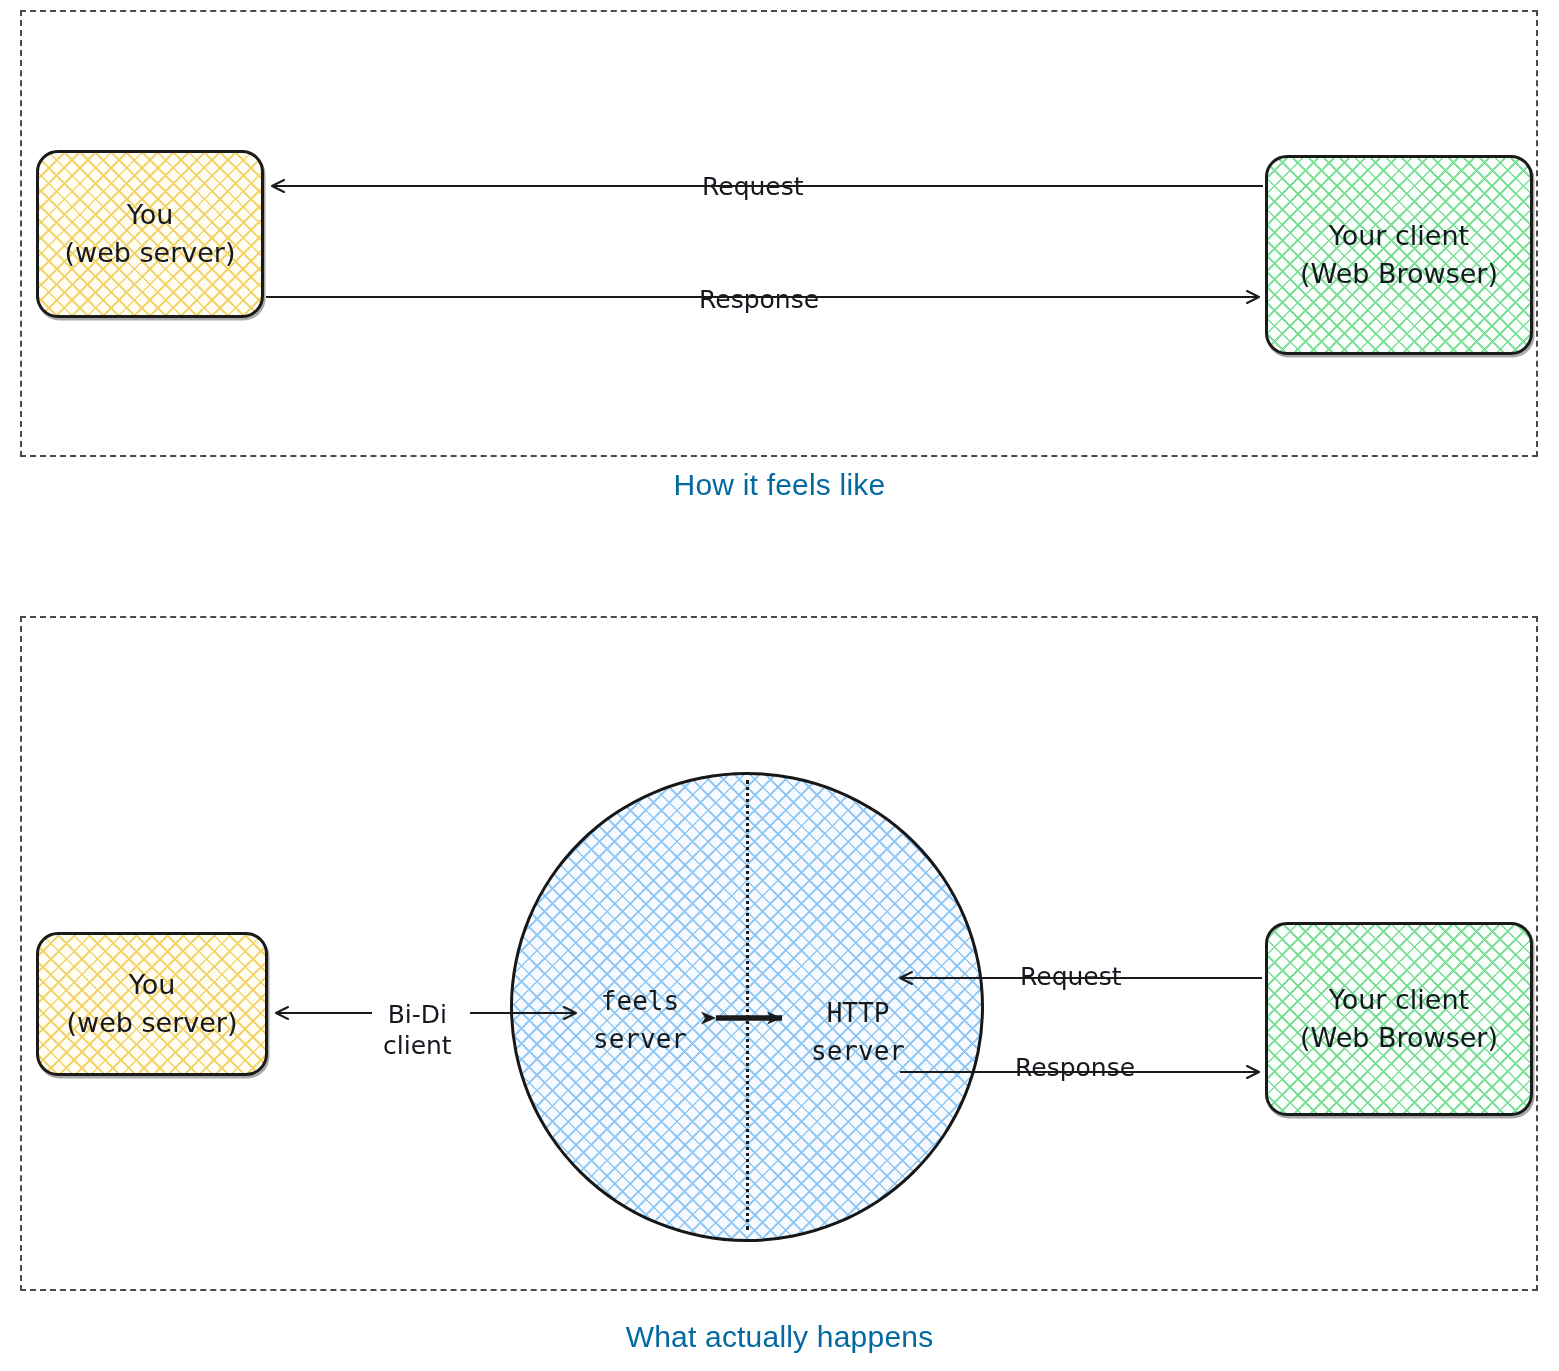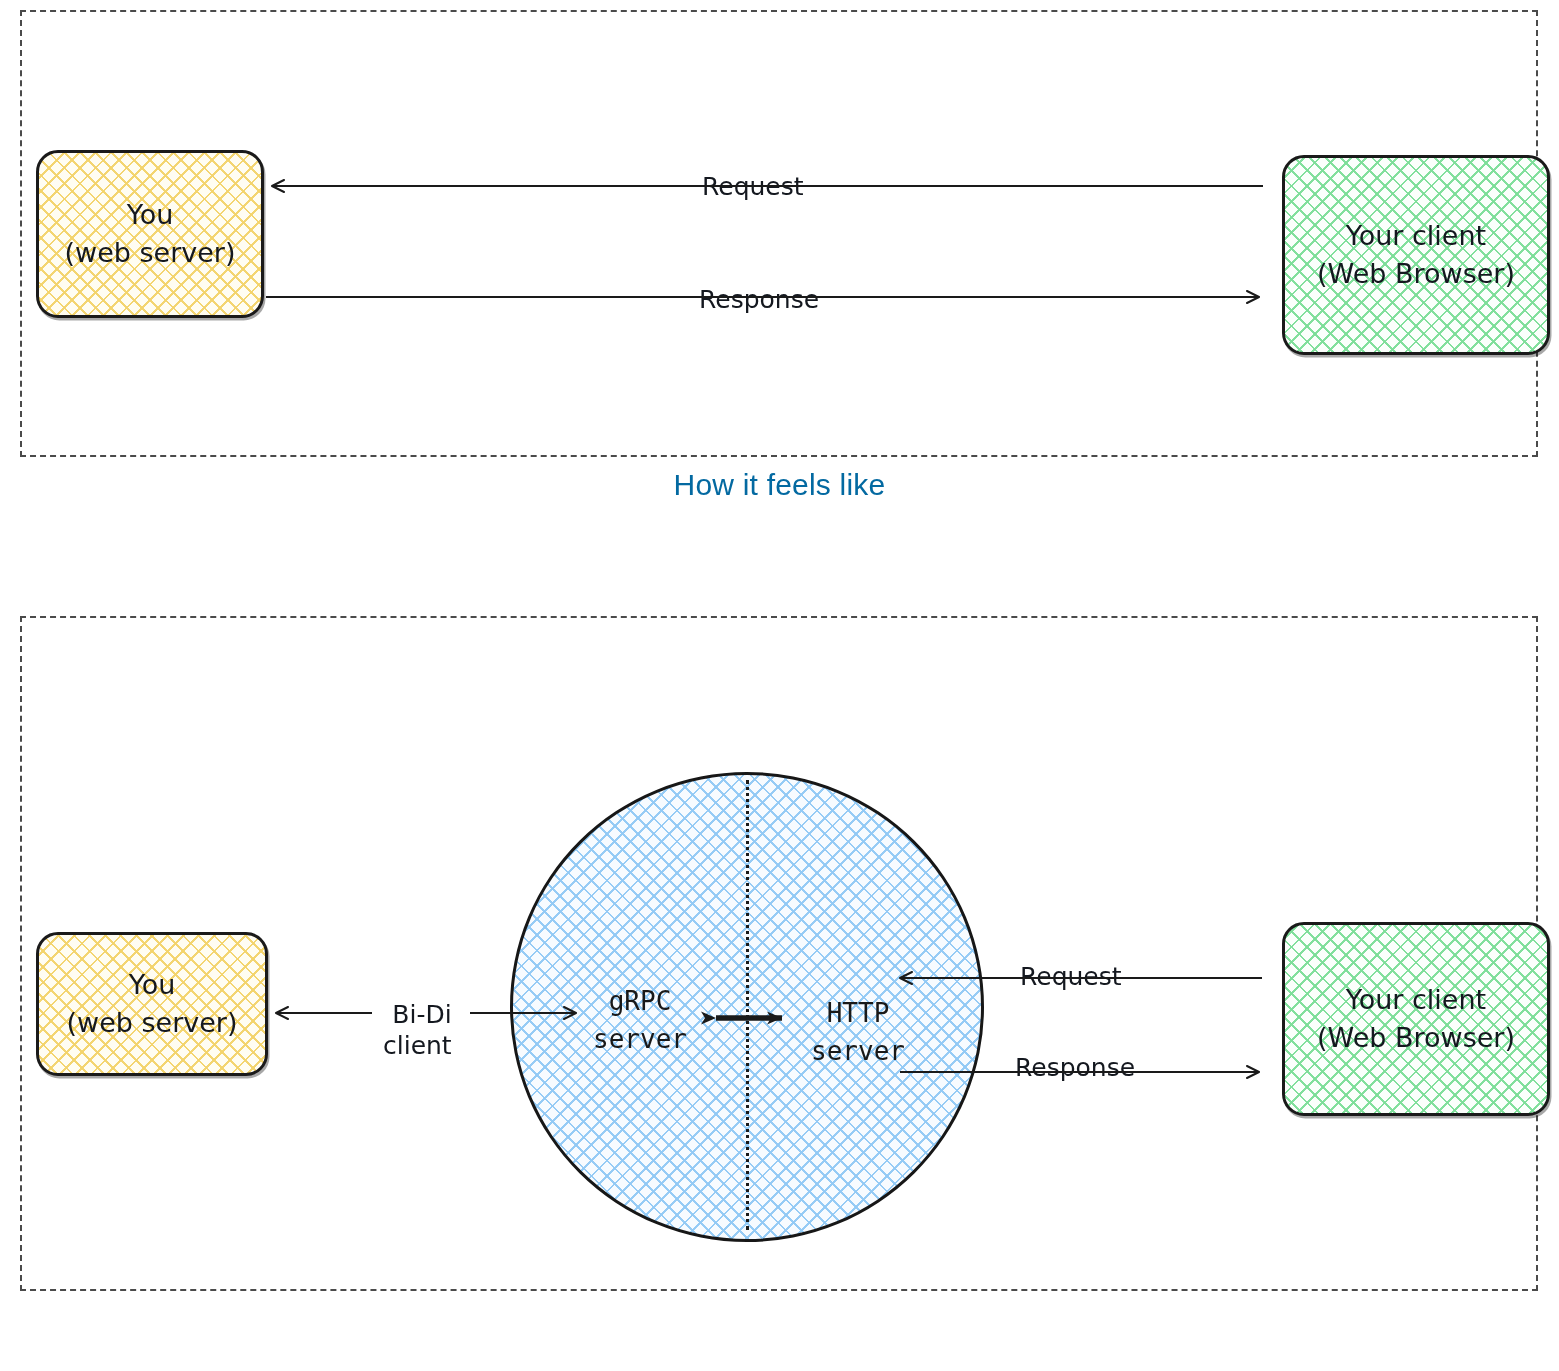--- a/index.html
+++ b/index.html
@@ -65,21 +65,20 @@
     background-color: #fffdf2;
     background-image:
       repeating-linear-gradient(45deg,  rgba(243,211,106,0.95) 0 2px, rgba(0,0,0,0) 2px 11px),
       repeating-linear-gradient(-45deg, rgba(243,211,106,0.95) 0 2px, rgba(0,0,0,0) 2px 11px);
   }
   .hatch-green {
     background-color: #fbfffc;
     background-image:
       repeating-linear-gradient(45deg,  rgba(124,222,152,0.95) 0 2px, rgba(0,0,0,0) 2px 11px),
       repeating-linear-gradient(-45deg, rgba(124,222,152,0.95) 0 2px, rgba(0,0,0,0) 2px 11px);
-    margin-left: 17px;
   }
   .hatch-blue {
     background-color: #f7fbff;
     background-image:
       repeating-linear-gradient(45deg,  rgba(145,201,245,0.95) 0 2px, rgba(0,0,0,0) 2px 11px),
       repeating-linear-gradient(-45deg, rgba(145,201,245,0.95) 0 2px, rgba(0,0,0,0) 2px 11px);
   }
 
   
   #node-you-top    { left: 36px;   top: 150px; width: 228px; height: 168px; }
@@ -141,21 +140,21 @@
   
   .wire-label {
     position: absolute;
     font-family: "DejaVu Sans", sans-serif;
     font-size: 25px;
     color: #14181f;
     background: #ffffff;
     padding: 0 5px;
     white-space: nowrap;
     line-height: 1.22;
-    text-align: right;
+    text-align: center;
   }
   #lbl-request-top   { left: 697px;  top: 172px; }
   #lbl-response-top  { left: 694px;  top: 285px; }
   #lbl-bidi          { left: 378px;  top: 1000px; }
   #lbl-request-bot   { left: 1015px; top: 962px; }
   #lbl-response-bot  { left: 1010px; top: 1053px; }
 </style>
 </head>
 <body>
 
@@ -176,37 +175,38 @@
   <div class="wire-label" id="lbl-request-top">Request</div>
   <div class="wire-label" id="lbl-response-top">Response</div>
 
   <div class="group-caption" id="caption-feels">How it feels like</div>
 
   <div class="group-box" id="group-actual"></div>
 
   <div class="hatch-blue" id="fleet-circle"></div>
   <div id="fleet-divider"></div>
 
-  <div class="server-label" id="label-grpc"><span>gRPC</span><br><span>server</span></div>
+  <div class="server-label" id="label-grpc"><span>feels</span><br><span>server</span></div>
   <div class="server-label" id="label-http"><span>HTTP</span><br><span>server</span></div>
 
   <div class="node-box hatch-yellow" id="node-you-bottom">
     <span class="ln">You</span>
     <span class="ln">(web server)</span>
   </div>
 
   <div class="node-box hatch-green" id="node-client-bottom">
     <span class="ln">Your client</span>
     <span class="ln">(Web Browser)</span>
   </div>
 
   <div class="wire-label" id="lbl-bidi"><span>Bi-Di</span><br><span>client</span></div>
   <div class="wire-label" id="lbl-request-bot">Request</div>
   <div class="wire-label" id="lbl-response-bot">Response</div>
 
+  <div class="group-caption" id="caption-actual">What actually happens</div>
 
   <svg id="wires" viewBox="0 0 1559 1371">
     <defs>
       <marker id="arrow-open" markerWidth="16" markerHeight="14" refX="13" refY="7" orient="auto" markerUnits="userSpaceOnUse">
         <path d="M1,1 L13,7 L1,13" fill="none" stroke="#1a1a1a" stroke-width="2" stroke-linecap="round" stroke-linejoin="round"></path>
       </marker>
       <marker id="arrow-solid-r" markerWidth="18" markerHeight="16" refX="15" refY="8" orient="auto" markerUnits="userSpaceOnUse">
         <path d="M0,1.5 L15,8 L0,14.5 L4,8 Z" fill="#1a1a1a"></path>
       </marker>
     </defs>

